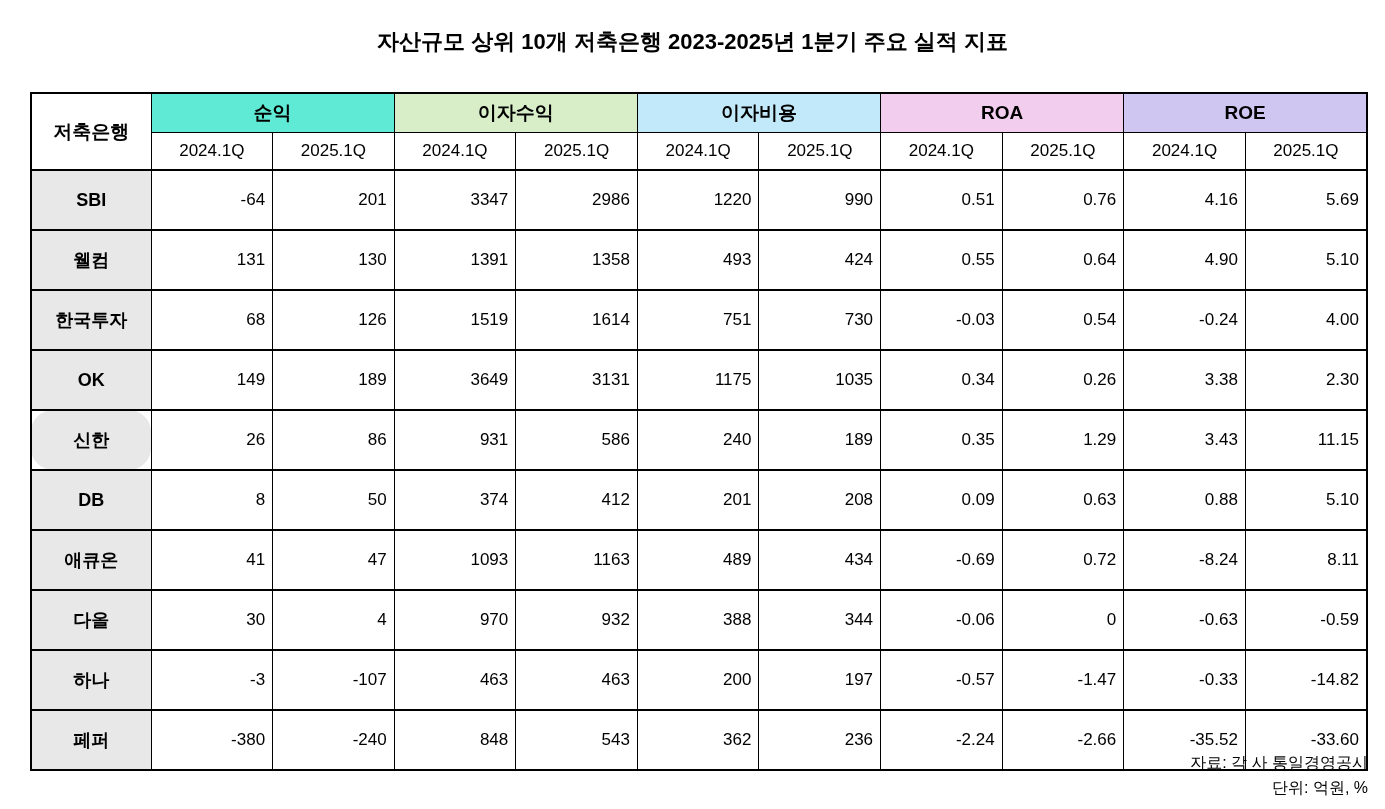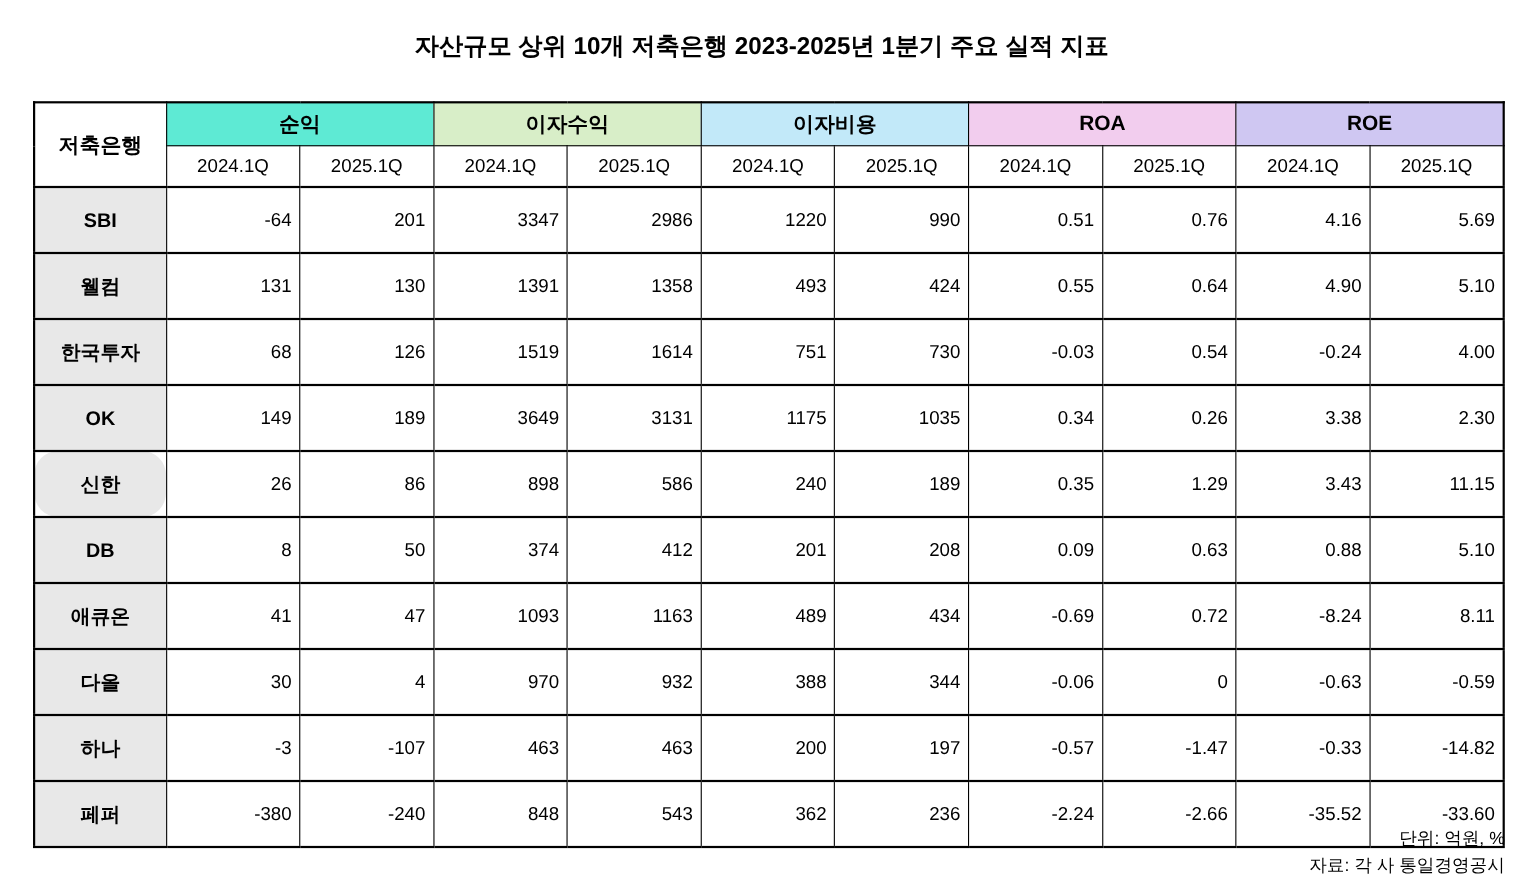--- a/index.html
+++ b/index.html
@@ -176,21 +176,21 @@
           <td class="metric-value">1035</td>
           <td class="metric-value">0.34</td>
           <td class="metric-value">0.26</td>
           <td class="metric-value">3.38</td>
           <td class="metric-value">2.30</td>
         </tr>
         <tr>
           <th class="bank-name" style="background: rgb(232, 232, 232); border-radius: 22px;">신한</th>
           <td class="metric-value">26</td>
           <td class="metric-value">86</td>
-          <td class="metric-value">898</td>
+          <td class="metric-value">931</td>
           <td class="metric-value">586</td>
           <td class="metric-value">240</td>
           <td class="metric-value">189</td>
           <td class="metric-value">0.35</td>
           <td class="metric-value">1.29</td>
           <td class="metric-value">3.43</td>
           <td class="metric-value">11.15</td>
         </tr>
         <tr>
           <th class="bank-name" style="background: rgb(232, 232, 232);">DB</th>
@@ -254,17 +254,17 @@
           <td class="metric-value">236</td>
           <td class="metric-value">-2.24</td>
           <td class="metric-value">-2.66</td>
           <td class="metric-value">-35.52</td>
           <td class="metric-value">-33.60</td>
         </tr>
       </tbody>
   </table>
 
   <div class="footer">
+    <div>자료: 각 사 통일경영공시</div>
     <div>단위: 억원, %</div>
-    <div>자료: 각 사 통일경영공시</div>
   </div>
 
 </div>
 
 </body></html>

